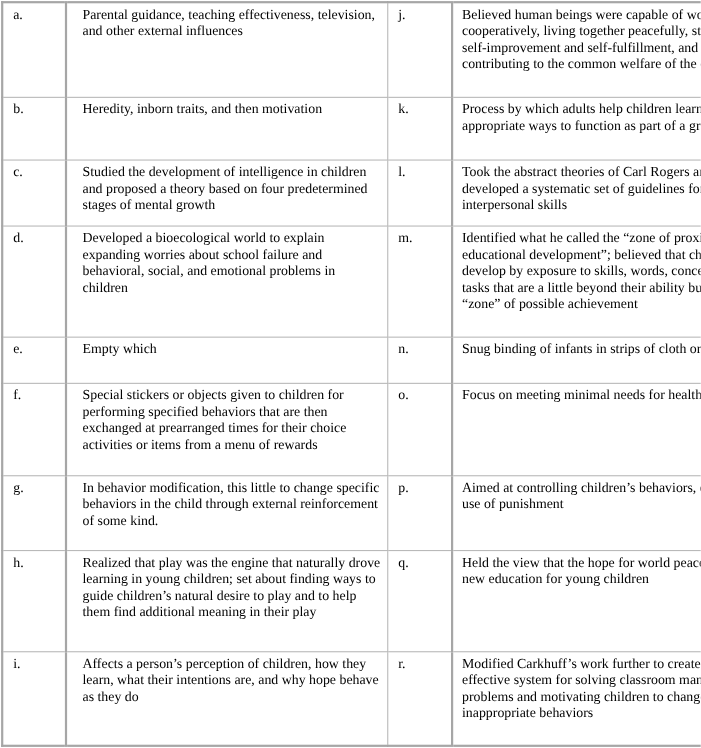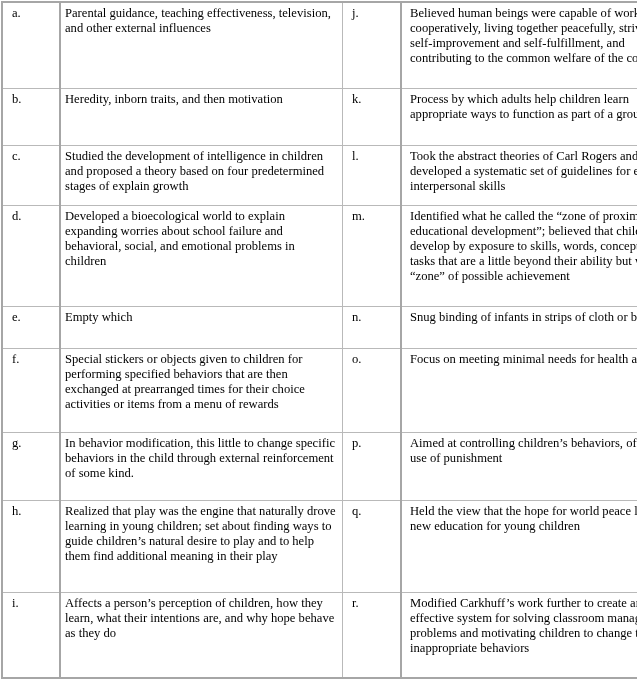--- a/index.html
+++ b/index.html
@@ -52,21 +52,21 @@
   table.match-table td.letter-cell-right {
     width: 43px;
     border-right: 2px solid #a6a6a6;
     border-left: 1px solid #b9b9b9;
     text-align: left;
     padding-left: 9px;
   }
   table.match-table td.text-cell-left {
     width: 272px;
     border-right: 1px solid #b9b9b9;
-    padding-left: 4px;
+    padding-left: 14px;
   }
   table.match-table td.text-cell-right {
     width: 277px;
     padding-left: 8px;
   }
 
   
   tr.r-a { height: 86px; }
   tr.r-b { height: 57px; }
   tr.r-c { height: 60px; }
@@ -93,21 +93,21 @@
 
       <tr class="r-b">
         <td class="letter-cell">b.</td>
         <td class="text-cell-left">Heredity, inborn traits, and then motivation</td>
         <td class="letter-cell-right">k.</td>
         <td class="text-cell-right">Process by which adults help children learn appropriate ways to function as part of a group</td>
       </tr>
 
       <tr class="r-c">
         <td class="letter-cell">c.</td>
-        <td class="text-cell-left">Studied the development of intelligence in children and proposed a theory based on four predetermined stages of explain growth</td>
+        <td class="text-cell-left">Studied the development of intelligence in children and proposed a theory based on four predetermined stages of mental growth</td>
         <td class="letter-cell-right">l.</td>
         <td class="text-cell-right">Took the abstract theories of Carl Rogers and developed a systematic set of guidelines for effective interpersonal skills</td>
       </tr>
 
       <tr class="r-d">
         <td class="letter-cell">d.</td>
         <td class="text-cell-left">Developed a bioecological world to explain expanding worries about school failure and behavioral, social, and emotional problems in children</td>
         <td class="letter-cell-right">m.</td>
         <td class="text-cell-right">Identified what he called the “zone of proximal educational development”; believed that children develop by exposure to skills, words, concepts, and tasks that are a little beyond their ability but within a “zone” of possible achievement</td>
       </tr>

